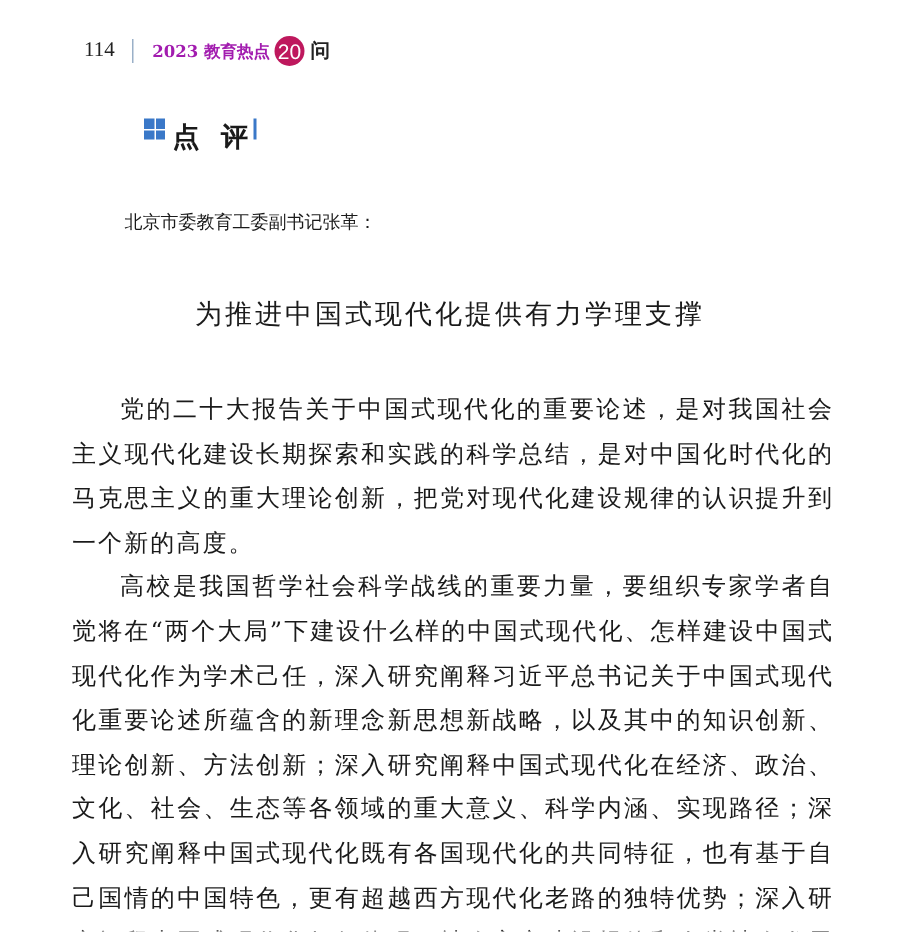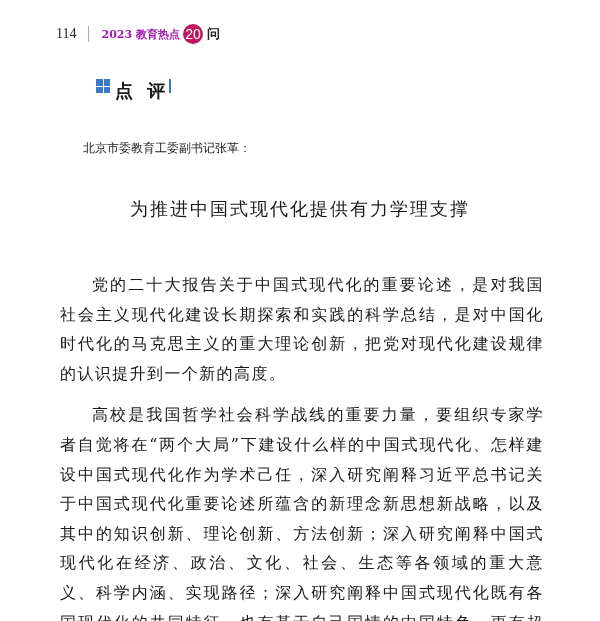--- a/index.html
+++ b/index.html
@@ -12,21 +12,21 @@
   .book-suffix { font-size: 13px; font-weight: bold; color: #222; }
 
   .section-head { position: absolute; left: 50px; top: 79px; display: flex; align-items: flex-start; font-size: 18px; font-family: "DejaVu Sans", sans-serif; font-weight: bold; letter-spacing: 4px; padding-left: 46px; }
   .grid-icon { width: 14px; height: 14px; display: grid; grid-template-columns: 1fr 1fr; grid-template-rows: 1fr 1fr; gap: 1px; margin-right: 5px; }
   .grid-icon span { background: #3a78c8; }
   .bar-mark { width: 2px; height: 14px; background: #3a78c8; margin-left: 0px; }
 
   .author { position: absolute; left: 83px; top: 140px; font-size: 12px; }
   .title { position: absolute; left: 0; width: 600px; top: 197px; text-align: center; font-size: 18px; font-weight: normal; letter-spacing: 2px; }
   .body { position: absolute; left: 48px; top: 258px; width: 508px; font-size: 16px; line-height: 29.6px; text-align: justify; text-align-last: left; letter-spacing: 1.4px; }
-  .body p { margin: 12px; text-indent: 2em; }
+  .body p { margin: 0; text-indent: 2em; }
 </style>
 </head>
 <body>
 
 <div class="header">
   <span class="page-num">114</span>
   <span class="divider"></span>
   <span class="book-title">2023 教育热点</span>
   <span class="badge">20</span>
   <span class="book-suffix">问</span>

